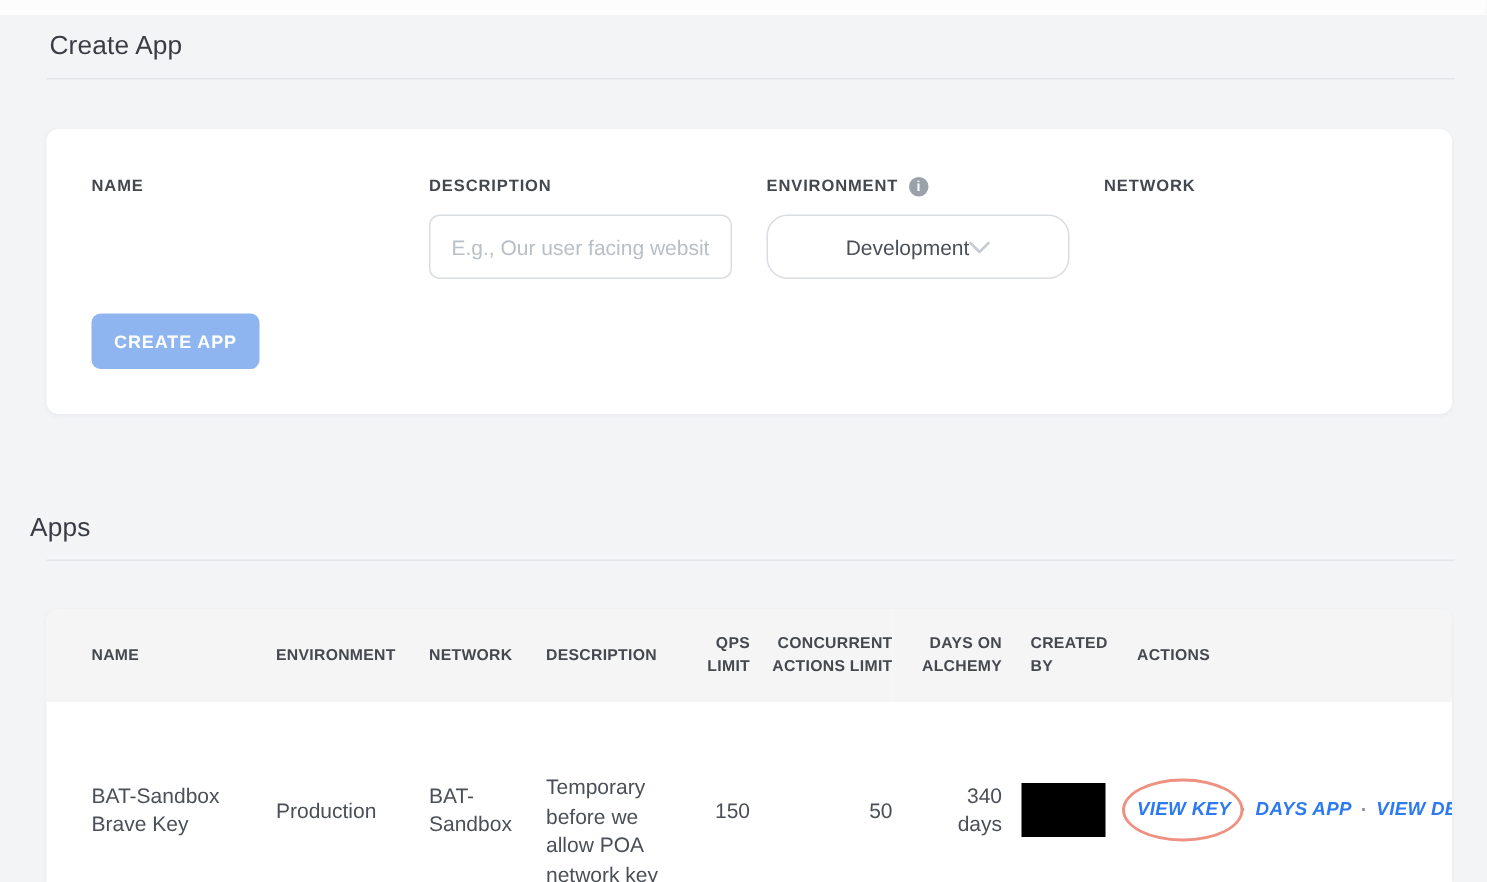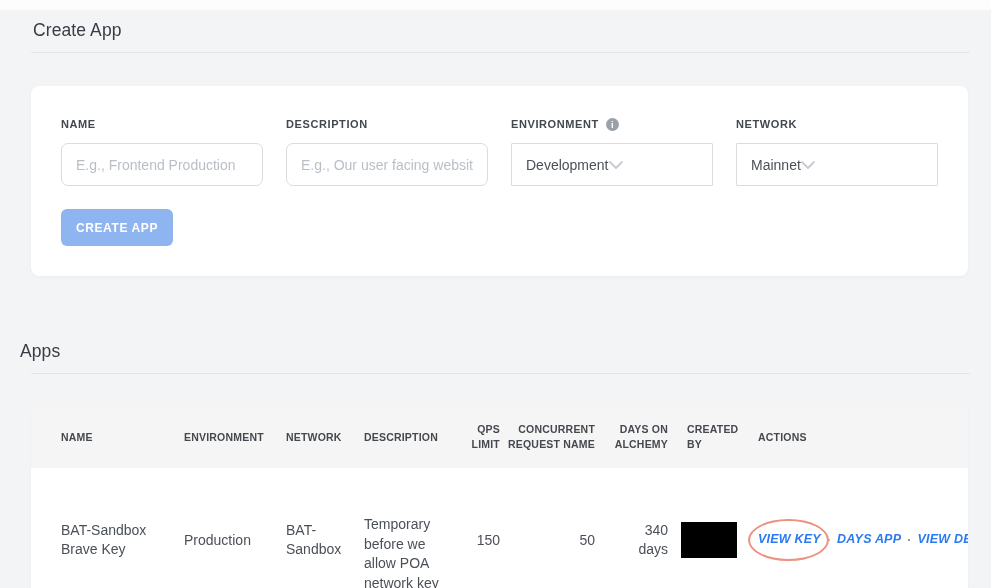--- a/index.html
+++ b/index.html
@@ -32,23 +32,23 @@
     display:flex;align-items:center;font-size:11px;font-weight:bold;color:#43474e;
     letter-spacing:0.6px;height:13px;margin-bottom:12px;line-height:13px;
   }
   .text-input{
     width:100%;height:43px;border:1px solid #d9dce1;border-radius:7px;
     padding:0 14px;font-size:14px;color:#4b5058;background:#fff;outline:none;
     font-family:"Liberation Sans", sans-serif;
   }
   .text-input::placeholder{color:#b9bfc7;}
   .select-box{
-    width:100%;height:43px;border:1px solid #d9dce1;border-radius:1px;
+    width:100%;height:43px;border:1px solid #d9dce1;border-radius:14px;
     padding:0 14px;font-size:14px;color:#4b5058;background:#fff;
-    display:flex;align-items:center;justify-content:flex-start;cursor:pointer;
+    display:flex;align-items:center;justify-content:center;cursor:pointer;
   }
   .info-icon{
     display:inline-flex;align-items:center;justify-content:center;
     width:13px;height:13px;border-radius:50%;background:#9aa1a8;color:#fff;
     font-size:9.5px;font-weight:bold;margin-left:7px;letter-spacing:0;cursor:pointer;
     line-height:13px;
   }
   .primary-btn{
     margin-top:23px;width:112px;height:37px;border:none;border-radius:6px;
     background:var(--primary-button-bg);color:var(--primary-button-text);
@@ -103,21 +103,20 @@
 
   <h1 class="section-title">Create App</h1>
   <hr class="divider">
 
   <div class="form-card">
     <div class="form-row">
       <div class="field">
         <label class="field-label">
           <span>NAME</span>
         </label>
-        <input class="text-input" type="text" placeholder="E.g., Frontend Production" style="">
       </div>
 
       <div class="field">
         <label class="field-label">
           <span>DESCRIPTION</span>
         </label>
         <input class="text-input" type="text" placeholder="E.g., Our user facing website" style="">
       </div>
 
       <div class="field">
@@ -130,26 +129,20 @@
           <svg width="14" height="8" viewBox="0 0 14 8">
             <path d="M1 1l6 6 6-6" fill="none" stroke="#c7ccd2" stroke-width="1.8" stroke-linecap="round" stroke-linejoin="round"></path>
           </svg>
         </div>
       </div>
 
       <div class="field">
         <label class="field-label">
           <span>NETWORK</span>
         </label>
-        <div class="select-box">
-          <span>Mainnet</span>
-          <svg width="14" height="8" viewBox="0 0 14 8">
-            <path d="M1 1l6 6 6-6" fill="none" stroke="#c7ccd2" stroke-width="1.8" stroke-linecap="round" stroke-linejoin="round"></path>
-          </svg>
-        </div>
       </div>
     </div>
 
     <button class="primary-btn">CREATE APP</button>
   </div>
 
   <h1 class="section-title apps-title">Apps</h1>
   <hr class="divider">
 
   <div class="table-card">
@@ -165,21 +158,21 @@
           <col class="c-created">
           <col class="c-actions">
       </colgroup>
       <thead>
         <tr>
           <th>NAME</th>
           <th>ENVIRONMENT</th>
           <th>NETWORK</th>
           <th>DESCRIPTION</th>
           <th class="col-right">QPS LIMIT</th>
-          <th class="col-right">CONCURRENT REQUEST NAME</th>
+          <th class="col-right">CONCURRENT ACTIONS LIMIT</th>
           <th class="col-right">DAYS ON ALCHEMY</th>
           <th class="col-created">
             <span class="hdr-narrow">CREATED BY</span>
           </th>
           <th>ACTIONS</th>
         </tr>
       </thead>
       <tbody>
         <tr>
           <td>BAT-Sandbox Brave Key</td>

